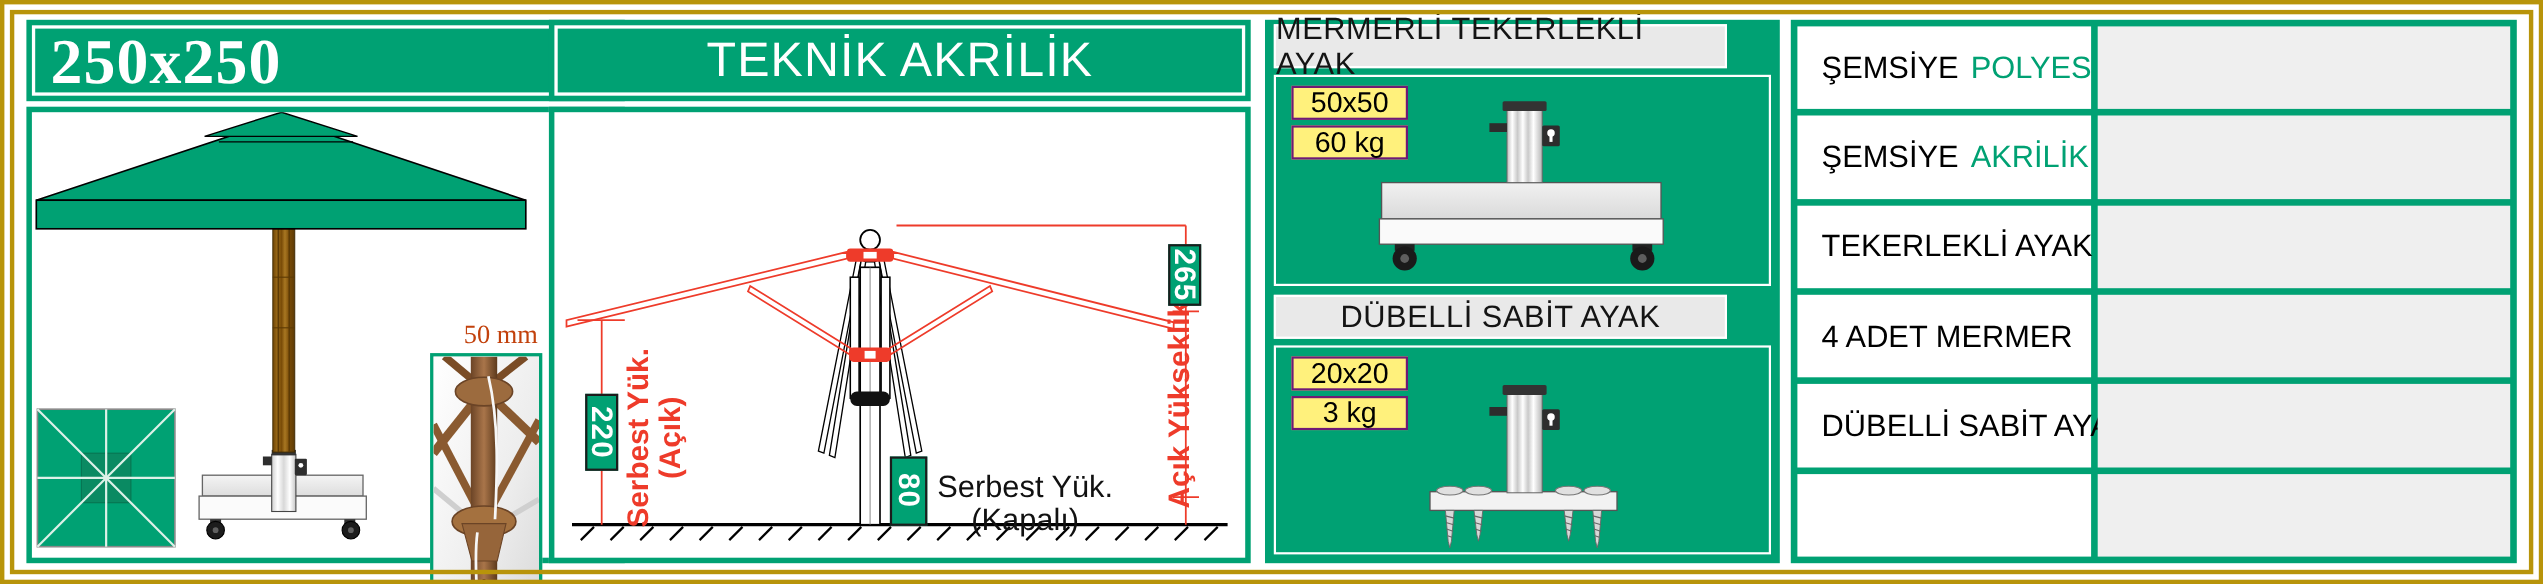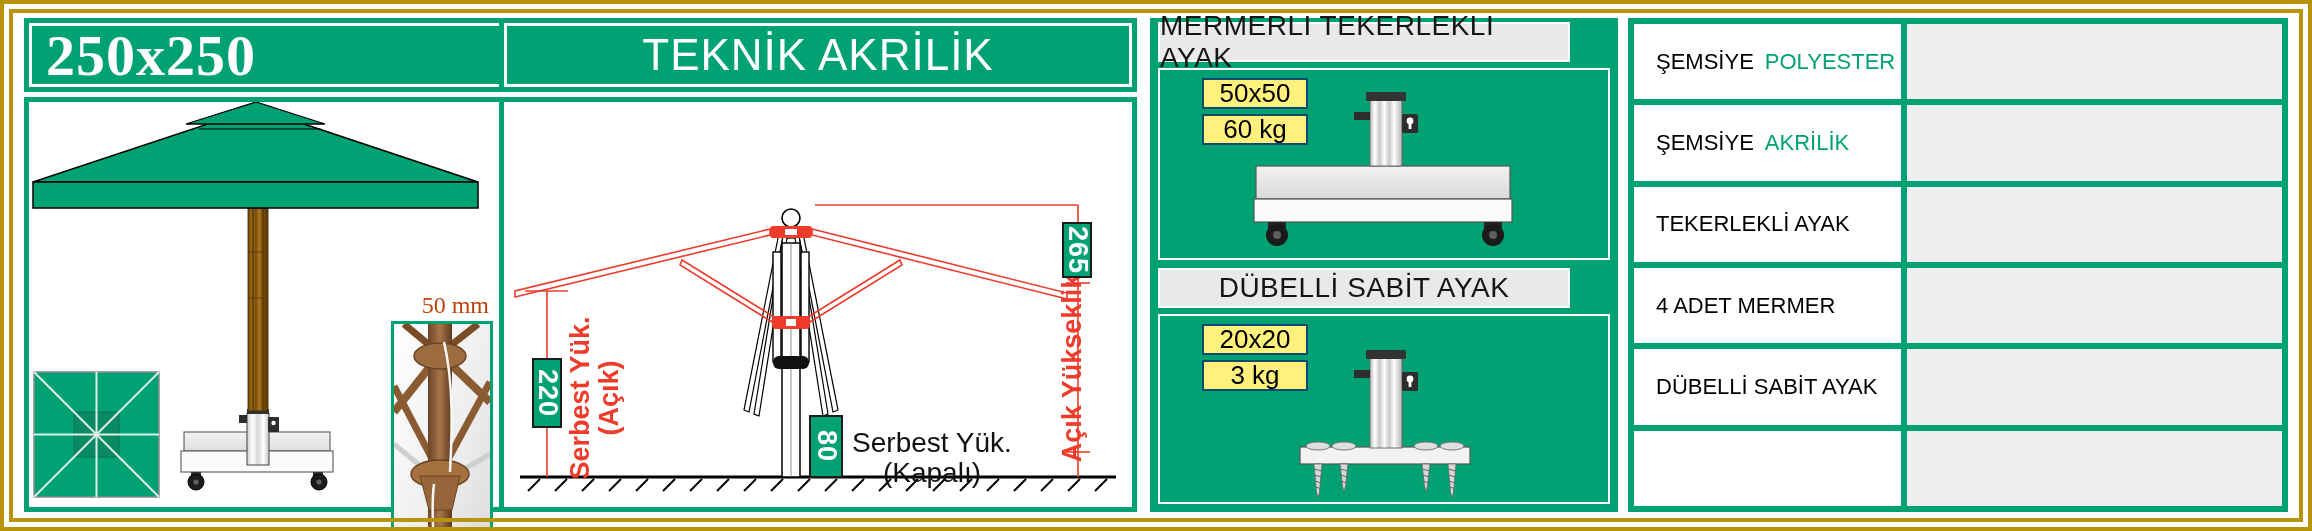--- a/index.html
+++ b/index.html
@@ -35,28 +35,28 @@
   .dimbox span{writing-mode:vertical-rl;font-weight:bold;font-size:27px;letter-spacing:1px;}
   .vlabel{position:absolute;transform:rotate(-90deg);text-align:center;color:#EE3B2A;
           font-weight:bold;font-size:27px;line-height:29px;z-index:5;white-space:nowrap;}
   .blabel{position:absolute;text-align:center;color:#111;font-size:28px;line-height:30px;z-index:5;}
 
   
   #panel-bases{left:1150px;width:468px;background:#00A173;}
   .col3-head{position:absolute;left:8px;width:412px;height:40px;background:#E9E9E9;border:2px solid #fff;
              display:flex;align-items:center;justify-content:center;font-size:28px;color:#141414;letter-spacing:0.5px;}
   .col3-body{position:absolute;left:8px;width:452px;border:2px solid #fff;}
-  .chip{position:absolute;left:14px;width:106px;height:31px;background:#FFF17C;border:2px solid #0c4a6e;
-        display:flex;align-items:center;justify-content:center;font-size:26px;color:#000;margin-left:28px;}
+  .chip{position:absolute;left:14px;width:106px;height:31px;background:#FFF17C;border:2px solid #701a75;
+        display:flex;align-items:center;justify-content:center;font-size:26px;color:#000;}
 
   
   #panel-table{left:1628px;width:660px;background:#00A173;display:grid;
                grid-template-columns:267px 1fr;grid-template-rows:repeat(6,1fr);
                gap:6px;padding:6px;}
-  .tl{background:#fff;display:flex;align-items:center;padding-left:22px;font-size:22px;color:#000;white-space:nowrap;}
+  .tl{background:#fff;display:flex;align-items:center;padding-left:22px;font-size:28px;color:#000;white-space:nowrap;}
   .tl .variant{color:#00A173;margin-left:11px;}
   .tr{background:#EFEFEF;}
 
   svg{display:block;}
 </style>
 </head>
 <body>
 
 <div id="stage">
   <div class="gold-outer"></div>

